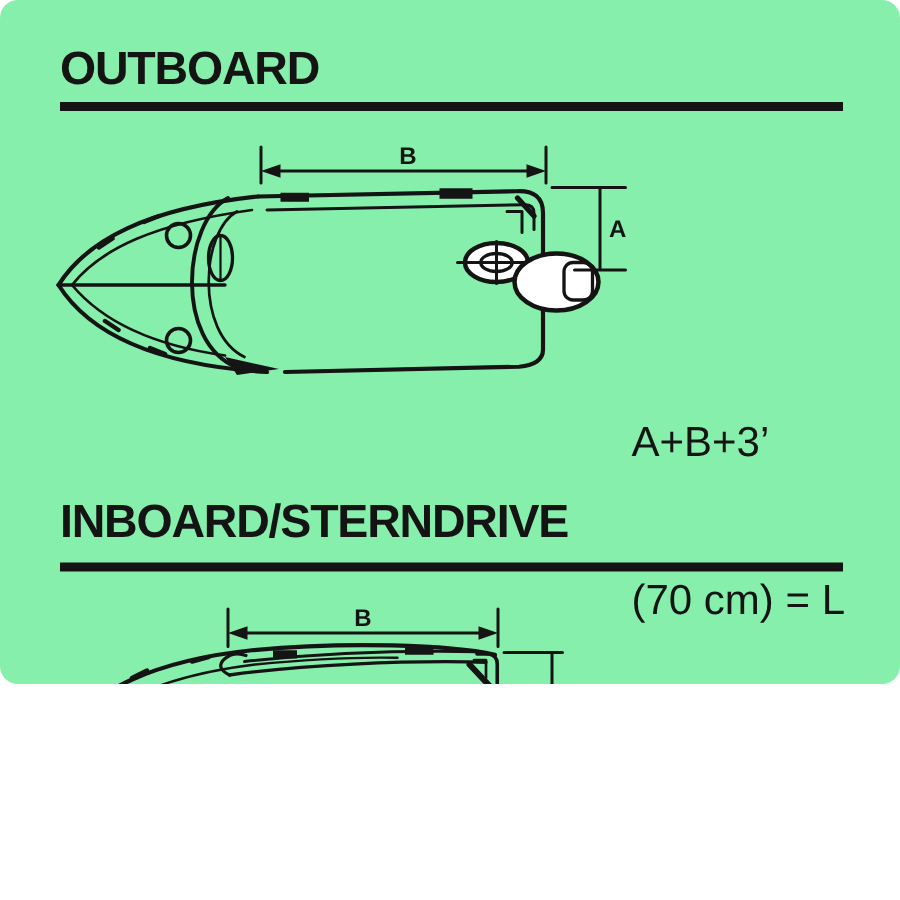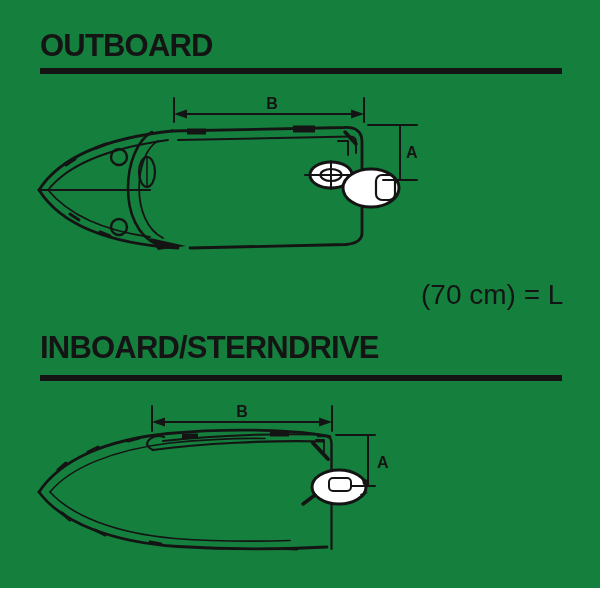--- a/index.html
+++ b/index.html
@@ -1,18 +1,18 @@
 <!DOCTYPE html>
 <html><head>
 <meta charset="utf-8">
 <style>
   html,body{margin:0;padding:0;background:#ffffff;}
   #canvas{
-    position:relative;width:600px;height:588px;background:#15803d;
-    overflow:hidden;font-family:"Liberation Sans",sans-serif;color:#141414;
+    position:relative;width:600px;height:456px;background:#86efac;
+    overflow:hidden;font-family:"Liberation Sans",sans-serif;color:#141414;border-radius:12px;
   }
   .heading{
     position:absolute;left:40px;line-height:1;
     font-weight:800;font-size:31px;letter-spacing:-0.8px;color:#141414;
     white-space:nowrap;
   }
   #heading-outboard{top:30px;}
   #heading-inboard{top:332px;text-align:center;}
   .rule{position:absolute;left:40px;width:522px;height:6px;background:#141414;}
   #rule-outboard{top:68px;}
@@ -84,20 +84,21 @@
       <text x="272" y="109" text-anchor="middle">B</text>
     </g>
 
     <g>
       <path class="ln" stroke-width="2" d="M368,125 H417 M400,125 V180 M383,180 H417"></path>
       <text x="406" y="158" text-anchor="start">A</text>
     </g>
   </svg>
 
   <div id="formula-outboard" class="formula">
+    <div>A+B+3’</div>
     <div>(70 cm) = L</div>
   </div>
 
   <div id="heading-inboard" class="heading">INBOARD/STERNDRIVE</div>
   <div id="rule-inboard" class="rule"></div>
 
   <svg id="diagram-inboard" class="diagram" viewBox="0 395 420 190">
 
     <g>
       <path class="ln" stroke-width="2.8" d="M39,492 C 60,460 105,440 168,433.5 C 232,427.5 300,430 330,436.5"></path>

